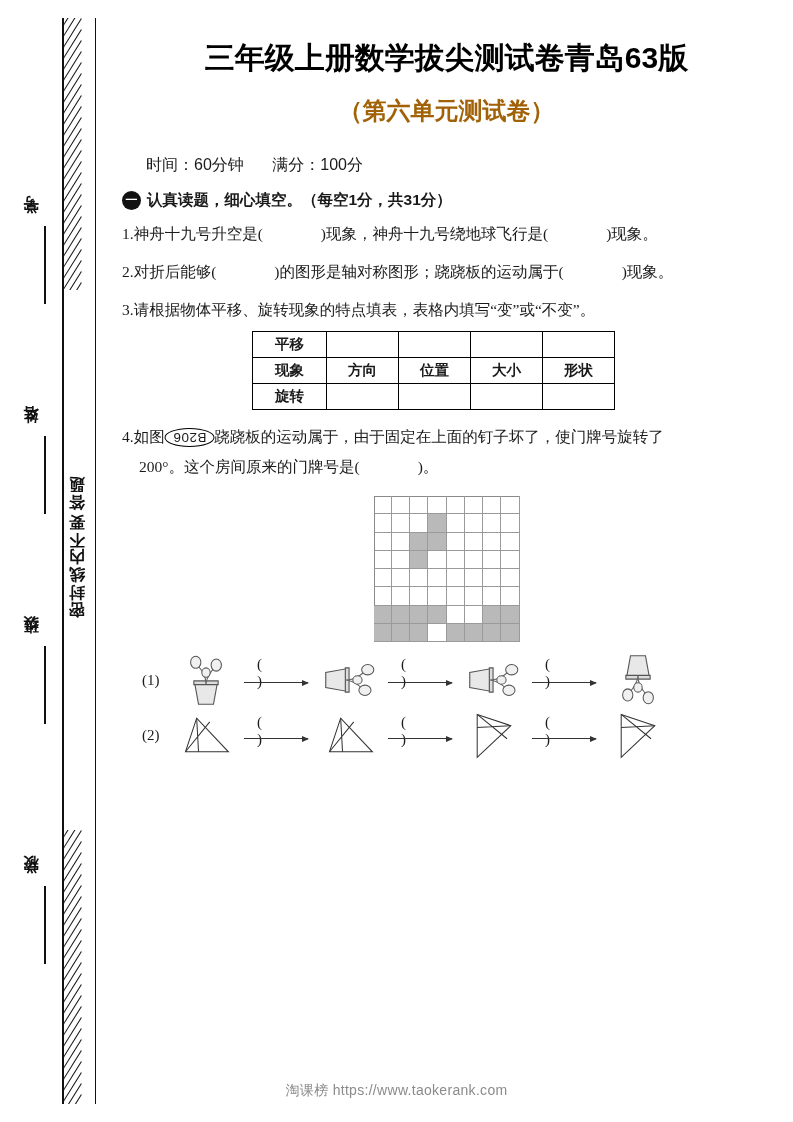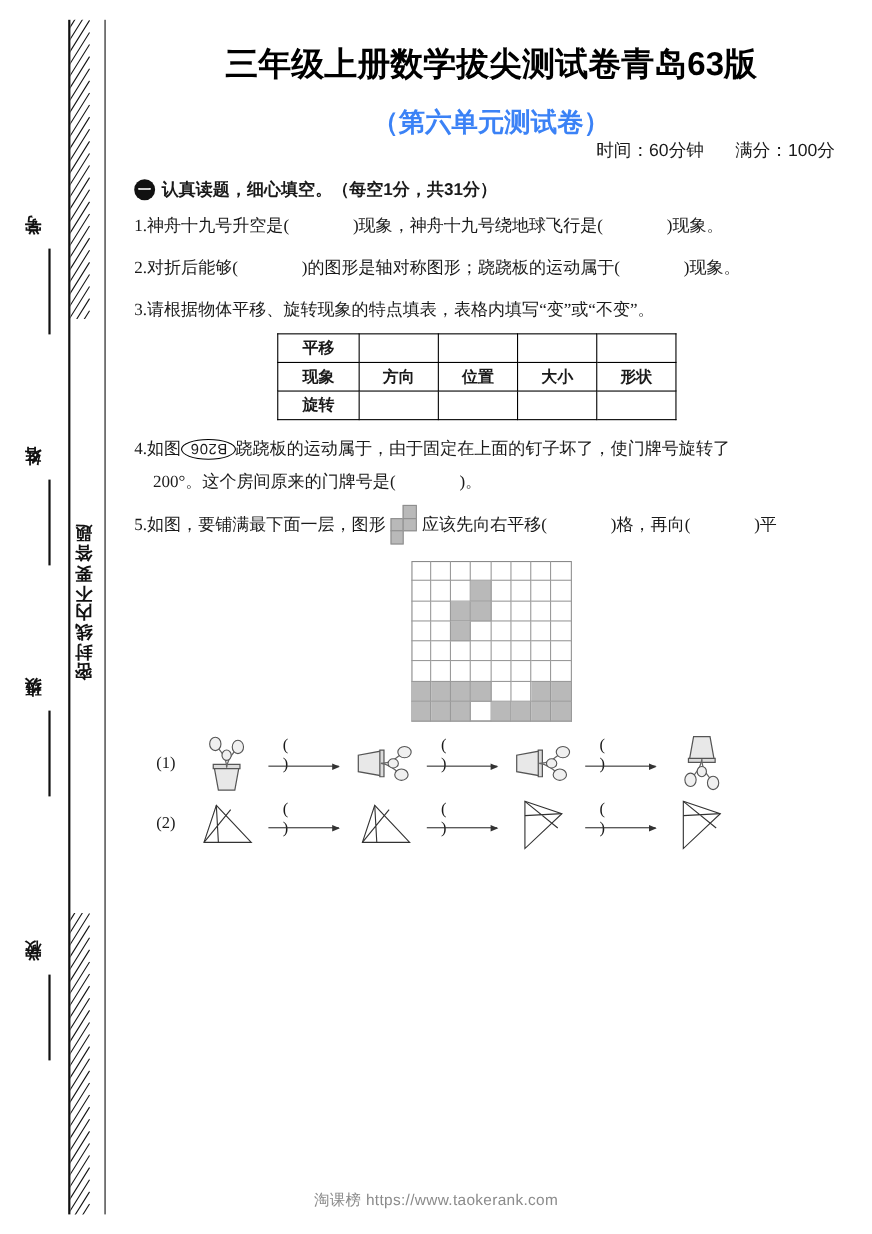--- a/index.html
+++ b/index.html
@@ -47,25 +47,25 @@
 
   
   #sheet { position:absolute; left:100px; top:0; width:693px; height:1122px; padding:0 22px; }
 
   .title-main {
     text-align:center; font-weight:800; font-size:30px; letter-spacing:0px;
     margin-top:38px; color:#000;
     font-family:"Liberation Sans","DejaVu Sans",sans-serif;
   }
   .title-sub {
-    text-align:center; font-weight:700; font-size:24px; margin-top:16px; color:#3b82f6;
+    text-align:center; font-weight:700; font-size:24px; margin-top:16px; color:#a16207;
     font-family:Liberation Sans, sans-serif;
   }
   .meta-line {
-    text-align:right; font-size:16px; padding-right:12px;
+    font-size:16px; margin-top:28px; padding-right:12px;
     font-family:"Liberation Sans","DejaVu Sans",sans-serif; font-weight:500;
   }
   .meta-line span { margin-left:24px; }
 
   
   table.score {
     width: 655px; border-collapse:collapse; margin:10px 0 0 0;
     border:1.6px solid #000; table-layout:fixed;
   }
   table.score td {
@@ -289,23 +289,20 @@
   </tbody>
     </table>
 
   <div class="q" style="margin-top:12px;">
     <span>4.</span><span>如图</span><span class="plate">B206</span><span>跷跷板的运动属于，由于固定在上面的钉子坏了，使门牌号旋转了</span>
   </div>
   <div class="q indent2" style="margin-top:0;">
     <span>200°。这个房间原来的门牌号是(</span><span class="blank"></span><span>)。</span>
   </div>
 
-  <div class="q" style="margin-top:6px;">
-    <span>5.</span><span>如图，要铺满最下面一层，图形</span><span class="tetro" id="tetro"><i style="left: 11.6px; top: 0px;"></i><i style="left: 0px; top: 11.6px;"></i><i style="left: 11.6px; top: 11.6px;"></i><i style="left: 0px; top: 23.2px;"></i></span><span>应该先向右平移(</span><span class="blank"></span><span>)格，再向(</span><span class="blank"></span><span>)平</span>
-  </div>
 
   <div class="gridwrap" id="gridwrap">
     <div class="gridbox"></div>
   <div class="cell" style="left: 0px; top: 0px;"></div>
       <div class="cell" style="left: 18.25px; top: 0px;"></div>
       <div class="cell" style="left: 36.5px; top: 0px;"></div>
       <div class="cell" style="left: 54.75px; top: 0px;"></div>
       <div class="cell" style="left: 73px; top: 0px;"></div>
       <div class="cell" style="left: 91.25px; top: 0px;"></div>
       <div class="cell" style="left: 109.5px; top: 0px;"></div>

